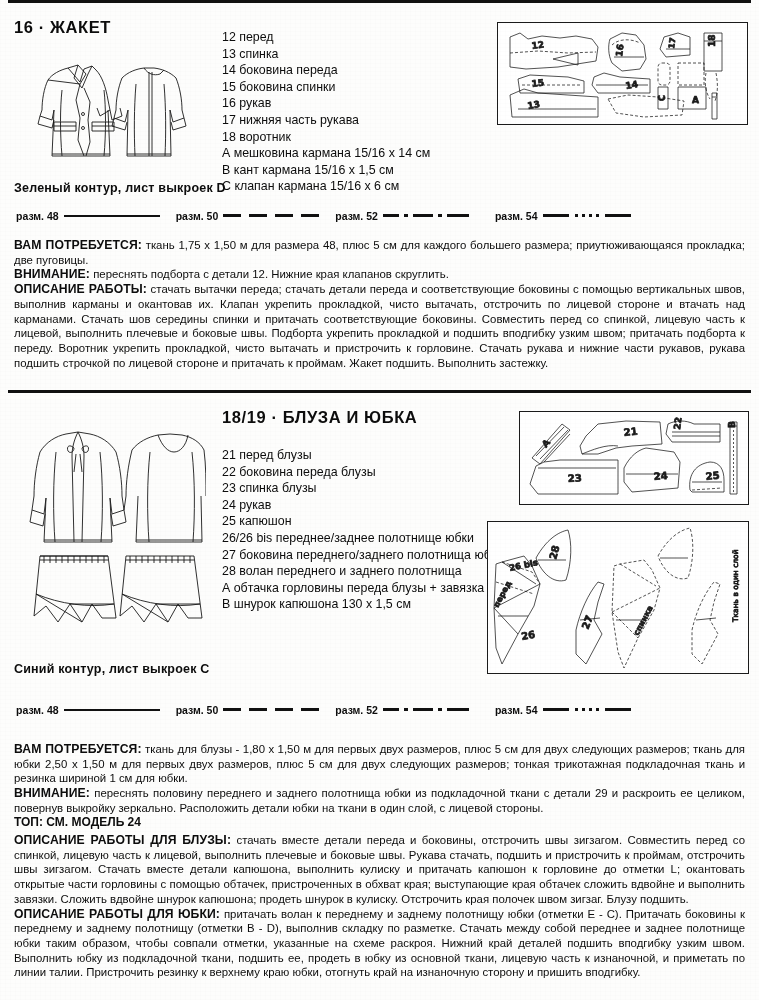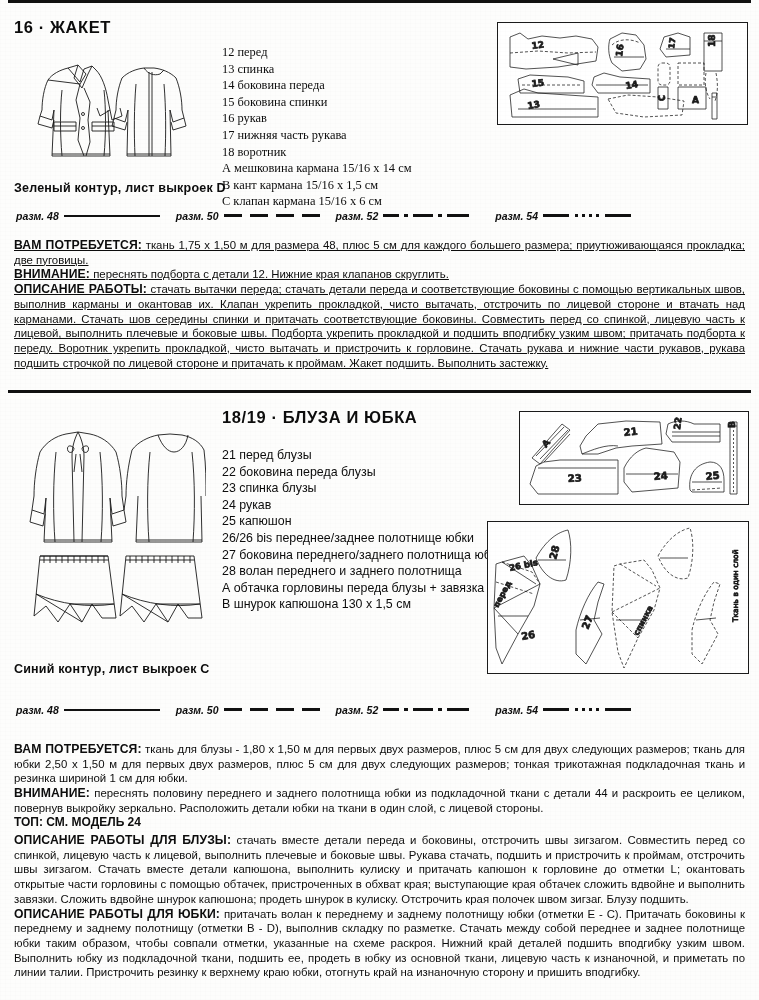--- a/index.html
+++ b/index.html
@@ -62,21 +62,20 @@
   .parts-list div { white-space: nowrap; }
 
   
   .size-legend {
     position: absolute;
     display: flex;
     align-items: center;
     font-size: 10.5px;
     font-weight: bold;
     white-space: nowrap;
-    font-style: italic;
   }
   .size-legend .sz { margin-right: 5px; }
   .size-legend .sample {
     display: inline-block;
     height: 0;
     border-top: 2.5px solid #111;
     margin-right: 16px;
   }
   .sample.s48 { width: 96px; }
 
@@ -176,21 +175,21 @@
         <path d="M131 28 L131 112"></path>
         <path d="M134 28 L134 112"></path>
 
         <path d="M118 40 C116 64 116 90 117 112"></path>
         <path d="M146 40 C148 64 148 90 147 112"></path>
         <path d="M109 110 L153 110"></path>
       </g>
     </svg>
   </div>
 
-  <div class="parts-list" style="left:222px; top:44px;font-family:Liberation Serif, serif;">
+  <div class="parts-list" style="left:222px; top:29px;">
     <div>12 перед</div>
     <div>13 спинка</div>
     <div>14 боковина переда</div>
     <div>15 боковина спинки</div>
     <div>16 рукав</div>
     <div>17 нижняя часть рукава</div>
     <div>18 воротник</div>
     <div>А мешковина кармана 15/16 x 14 см</div>
     <div>В кант кармана 15/16 x 1,5 см</div>
     <div>С клапан кармана 15/16 x 6 см</div>
@@ -272,21 +271,21 @@
     <span class="dashline">
       <i style="left:0;width:26px"></i>
         <i style="left:32px;width:3px"></i>
         <i style="left:39px;width:3px"></i>
         <i style="left:46px;width:3px"></i>
         <i style="left:53px;width:3px"></i>
         <i style="left:62px;width:26px"></i>
     </span>
   </div>
 
-  <div class="body-block" style="left:14px; top:238px; width:731px;text-decoration:underline;">
+  <div class="body-block" style="left:14px; top:238px; width:731px;">
     <p>
       <span class="lead">ВАМ ПОТРЕБУЕТСЯ:</span><span> ткань 1,75 x 1,50 м для размера 48, плюс 5 см для каждого большего размера; приутюживающаяся прокладка; две пуговицы.</span>
     </p>
     <p>
       <span class="lead">ВНИМАНИЕ:</span><span> переснять подборта с детали 12. Нижние края клапанов скруглить.</span>
     </p>
     <p>
       <span class="lead">ОПИСАНИЕ РАБОТЫ:</span><span> стачать вытачки переда; стачать детали переда и соответствующие боковины с помощью вертикальных швов, выполнив карманы и окантовав их. Клапан укрепить прокладкой, чисто вытачать, отстрочить по лицевой стороне и втачать над карманами. Стачать шов середины спинки и притачать соответствующие боковины. Совместить перед со спинкой, лицевую часть к лицевой, выполнить плечевые и боковые швы. Подборта укрепить прокладкой и подшить вподгибку узким швом; притачать подборта к переду. Воротник укрепить прокладкой, чисто вытачать и пристрочить к горловине. Стачать рукава и нижние части рукавов, рукава подшить строчкой по лицевой стороне и притачать к проймам. Жакет подшить. Выполнить застежку.</span>
     </p>
   </div>
@@ -467,21 +466,21 @@
         <i style="left:53px;width:3px"></i>
         <i style="left:62px;width:26px"></i>
     </span>
   </div>
 
   <div class="body-block" style="left:14px; top:742px; width:731px;">
     <p>
       <span class="lead">ВАМ ПОТРЕБУЕТСЯ:</span><span> ткань для блузы - 1,80 x 1,50 м для первых двух размеров, плюс 5 см для двух следующих размеров; ткань для юбки 2,50 x 1,50 м для первых двух размеров, плюс 5 см для двух следующих размеров; тонкая трикотажная подкладочная ткань и резинка шириной 1 см для юбки.</span>
     </p>
     <p>
-      <span class="lead">ВНИМАНИЕ:</span><span> переснять половину переднего и заднего полотнища юбки из подкладочной ткани с детали 44 и раскроить ее целиком, повернув выкройку зеркально. Расположить детали юбки на ткани в один слой, с лицевой стороны.</span>
+      <span class="lead">ВНИМАНИЕ:</span><span> переснять половину переднего и заднего полотнища юбки из подкладочной ткани с детали 29 и раскроить ее целиком, повернув выкройку зеркально. Расположить детали юбки на ткани в один слой, с лицевой стороны.</span>
     </p>
   </div>
 
   <div class="standalone-lead" style="left:14px; top:815px;">ТОП: СМ. МОДЕЛЬ 24</div>
 
   <div class="body-block" style="left:14px; top:833px; width:731px;">
     <p>
       <span class="lead">ОПИСАНИЕ РАБОТЫ ДЛЯ БЛУЗЫ:</span><span> стачать вместе детали переда и боковины, отстрочить швы зигзагом. Совместить перед со спинкой, лицевую часть к лицевой, выполнить плечевые и боковые швы. Рукава стачать, подшить и пристрочить к проймам, отстрочить швы зигзагом. Стачать вместе детали капюшона, выполнить кулиску и притачать капюшон к горловине до отметки L; окантовать открытые части горловины с помощью обтачек, пристроченных в обхват края; выступающие края обтачек сложить вдвойне и выполнить завязки. Сложить вдвойне шнурок капюшона; продеть шнурок в кулиску. Отстрочить края полочек швом зигзаг. Блузу подшить.</span>
     </p>
     <p>

